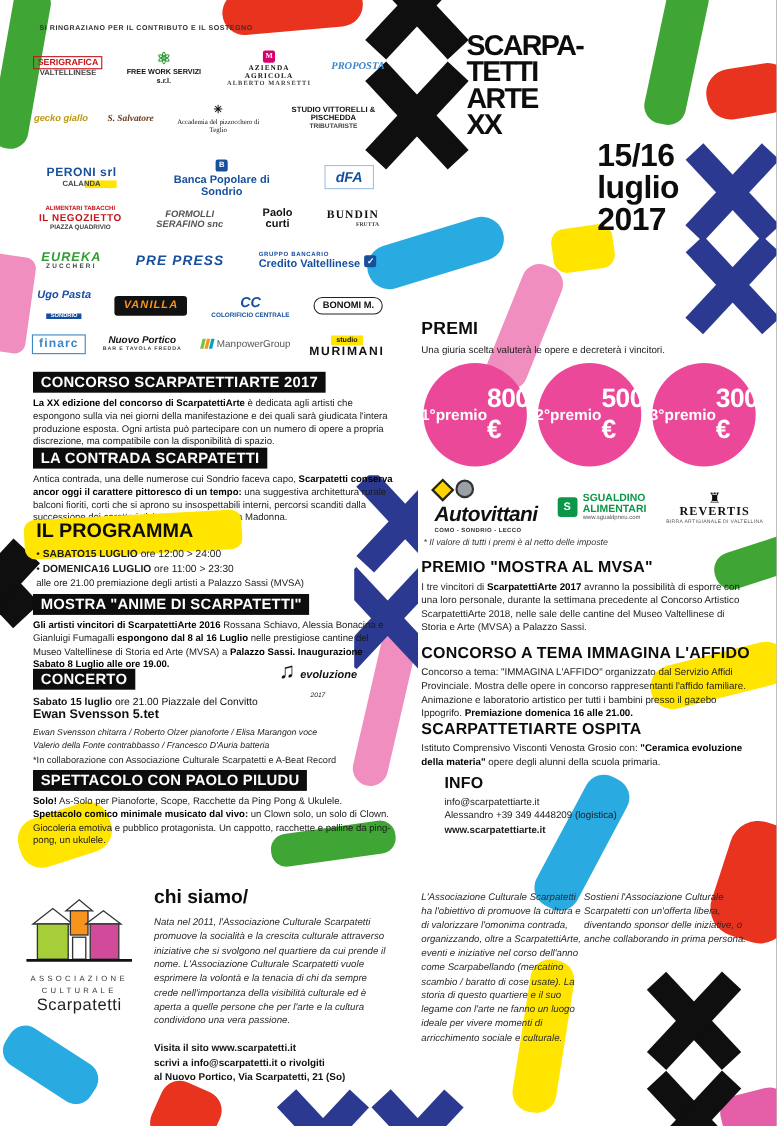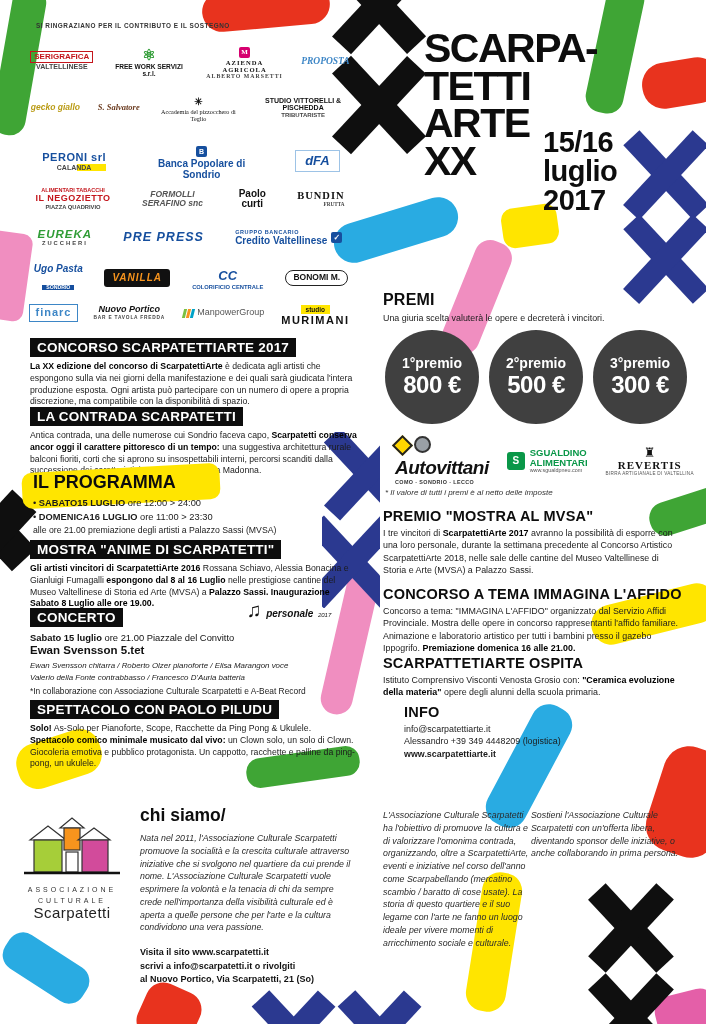--- a/index.html
+++ b/index.html
@@ -31,21 +31,21 @@
 
   
   .x{position:absolute;}
   .x i{position:absolute;display:block;left:-8%;top:37%;width:116%;height:26%;background:currentColor;}
   .x i:first-child{transform:rotate(47deg);}
   .x i:last-child{transform:rotate(-47deg);}
   .clipbox{position:absolute;overflow:hidden;}
 
   
   .thanks{position:absolute;left:36px;top:22px;font-size:6.4px;font-weight:bold;letter-spacing:.5px;color:#333;}
-  .title{position:absolute;left:424px;top:30px;font-size:41px;line-height:.92;font-weight:bold;letter-spacing:-1.5px;color:#0d0d0d;}
+  .title{position:absolute;left:424px;top:30px;font-size:26px;line-height:.92;font-weight:bold;letter-spacing:-1.5px;color:#0d0d0d;}
   .dateblk{position:absolute;left:543px;top:128px;font-size:29px;line-height:1.0;font-weight:bold;letter-spacing:-.5px;color:#0d0d0d;}
 
   
   .sponsors{position:absolute;left:22px;top:0;width:336px;}
   .srow{position:absolute;left:0;width:100%;display:flex;align-items:center;justify-content:space-around;}
   .chip{text-align:center;font-weight:bold;line-height:1.08;padding:0 2px;}
   .chip .t{display:block;font-size:5.5px;}
   .chip .n{display:block;font-size:8px;}
   .chip .s{display:block;font-size:5.8px;color:#444;}
   .c-red{color:#C4161C}.c-blue{color:#164F9E}.c-green{color:#2F9C35}.c-black{color:#111}.c-lblue{color:#3D86C6}.c-olive{color:#B99A12}.c-brown{color:#6B3B1F}.c-gray{color:#555}
@@ -61,21 +61,21 @@
   .abs{position:absolute;}
   .banner{display:inline-block;background:#0d0d0d;color:#fff;font-weight:bold;font-size:13.5px;padding:2px 7px 2px;letter-spacing:.2px;}
   .lbody{font-size:8.7px;line-height:1.36;color:#1b1b1b;margin-top:4px;width:330px;}
   .lbody b,.rbody b{color:#000;}
   .prog-title{font-size:18px;font-weight:bold;color:#0d0d0d;}
   .bullets{font-size:9.3px;line-height:1.5;margin-top:4px;color:#1b1b1b;}
   .note{font-size:8.7px;color:#1b1b1b;}
   .rhead{font-size:14.5px;font-weight:bold;color:#0d0d0d;letter-spacing:.2px;}
   .rbody{font-size:8.9px;line-height:1.38;color:#1b1b1b;margin-top:3px;width:300px;}
   .circ-row{display:flex;gap:10px;}
-  .circle{width:94px;height:94px;border-radius:50%;background:#404040;color:#fff;display:flex;flex-direction:column;align-items:center;justify-content:center;}
+  .circle{width:94px;height:94px;border-radius:50%;background:#ec4899;color:#fff;display:flex;flex-direction:row;align-items:center;justify-content:center;}
   .circle .pl{font-size:14px;font-weight:bold;}
   .circle .pa{font-size:24px;font-weight:bold;letter-spacing:-.5px;}
   .prize-logos{display:flex;align-items:center;gap:18px;}
   .autov .brand{font-size:19px;font-weight:bold;font-style:italic;letter-spacing:-.5px;}
   .autov .sub{font-size:5.4px;font-weight:bold;color:#333;letter-spacing:.4px;}
   .renault{display:inline-block;width:11px;height:11px;background:#FFD500;border:2px solid #222;transform:rotate(45deg);margin-right:4px;}
   .lancia{display:inline-block;width:13px;height:13px;background:#9aa0a6;border-radius:50%;border:2px solid #333;}
   .sgualdino{display:flex;align-items:center;gap:5px;}
   .sg-ic{width:18px;height:18px;background:#0a9748;border-radius:3px;display:flex;align-items:center;justify-content:center;color:#fff;font-size:10px;font-weight:bold;}
   .sg-tx .l{display:block;font-size:9.5px;font-weight:bold;color:#0a9748;line-height:1.05;}
@@ -335,21 +335,21 @@
     <div class="conc-l1"><b>Sabato 15 luglio</b><span> ore 21.00 Piazzale del Convitto</span></div>
     <div class="conc-l2">Ewan Svensson 5.tet</div>
     <div class="mus">
       <div>Ewan Svensson chitarra / Roberto Olzer pianoforte / Elisa Marangon voce</div>
       <div>Valerio della Fonte contrabbasso / Francesco D'Auria batteria</div>
     </div>
     <div class="collab">*In collaborazione con Associazione Culturale Scarpatetti e A-Beat Record</div>
   </div>
   <div class="jazz">
     <span class="cl">♫</span>
-    <span class="nm">personale</span>
+    <span class="nm">evoluzione</span>
     <span class="yr">2017</span>
   </div>
 
   <div class="abs" style="left:30px;top:700px">
     <div class="banner">SPETTACOLO CON PAOLO PILUDU</div>
     <div class="lbody"><b>Solo!</b><span> As-Solo per Pianoforte, Scope, Racchette da Ping Pong &amp; Ukulele.</span><br><b>Spettacolo comico minimale musicato dal vivo:</b><span> un Clown solo, un solo di Clown. Giocoleria emotiva e pubblico protagonista. Un cappotto, racchette e palline da ping-pong, un ukulele.</span></div>
   </div>
 
   <div class="abs" style="left:383px;top:291px">
     <div class="rhead" style="font-size:16px">PREMI</div>

